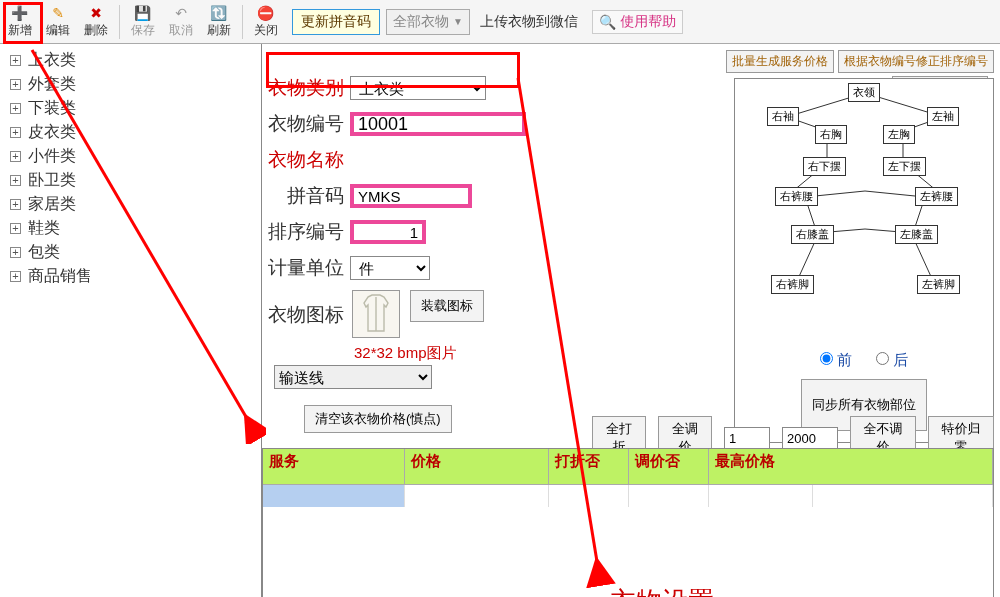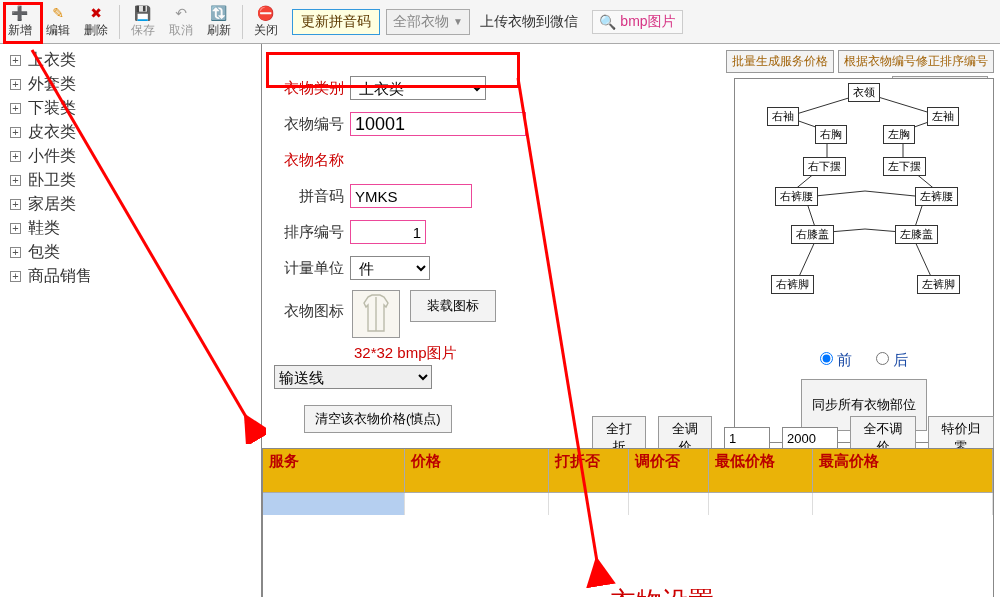--- a/index.html
+++ b/index.html
@@ -17,43 +17,43 @@
 .highlight-box { position: absolute; border: 3px solid #ff0000; pointer-events: none; z-index: 50; }
 .main { display: flex; height: calc(597px - 44px); position: relative; }
 .sidebar { width: 262px; border-right: 1px solid #888; padding: 4px 2px; background: #fff; }
 .tree-item { display: flex; align-items: center; height: 24px; font-size: 16px; color: #333; cursor: pointer; }
 .tree-toggle { width: 11px; height: 11px; border: 1px solid #888; display: inline-flex; align-items: center; justify-content: center; font-size: 11px; line-height: 1; margin-right: 7px; margin-left: 8px; color: #555; }
 .content { flex: 1; position: relative; padding: 6px 6px 0 6px; }
 .topright-bar { position: absolute; top: 6px; right: 6px; display: flex; gap: 4px; }
 .sm-btn { border: 1px solid #999; background: #f3f3f3; font-size: 12px; padding: 2px 5px; cursor: pointer; color: #a16207; }
 .form { margin-top: 20px; }
 .row { display: flex; align-items: center; height: 36px; }
-.lbl { width: 82px; text-align: right; font-size: 15px; padding-right: 6px; color: #333; }
+.lbl { width: 82px; text-align: right; font-size: 19px; padding-right: 6px; color: #333; }
 .lbl.red { color: #c00; font-weight: 500; }
 .sel { border: 1px solid #888; height: 24px; font-size: 15px; padding: 0 4px; background: #fff; }
-.inp { border: 1px solid #ec4899; height: 24px; font-size: 15px; padding: 0 4px; background: #fff; }
+.inp { border: 4px solid #ec4899; height: 24px; font-size: 15px; padding: 0 4px; background: #fff; }
 .big-text { font-size: 18px; }
 .icon-cell { border: 1px solid #999; width: 48px; height: 48px; background: #f8f6f0; display: flex; align-items: center; justify-content: center; margin-left: 2px; }
 .icon-cell svg { width: 36px; height: 42px; }
-.load-icon-btn { border: 1px solid #999; background: #f3f3f3; padding: 6px 16px; font-size: 13px; margin-left: 10px; cursor: pointer; }
+.load-icon-btn { border: 1px solid #999; background: #f3f3f3; padding: 6px 10px; font-size: 13px; margin-left: 10px; cursor: pointer; }
 .hint-red { color: #c00; font-size: 15px; margin-left: 86px; margin-top: 2px; }
 .hint-grey { color: #555; font-size: 12px; margin-left: 6px; margin-top: 6px; }
 .storage-sel { border: 1px solid #888; height: 24px; width: 158px; font-size: 15px; margin-left: 6px; margin-top: 2px; }
 .clear-btn { border: 1px solid #999; background: #f3f3f3; padding: 4px 10px; font-size: 13px; margin-left: 36px; margin-top: 16px; cursor: pointer; display: inline-block; }
 .right-panel { position: absolute; right: 6px; top: 34px; width: 260px; height: 365px; border: 1px solid #888; background: #fff; }
 .diagram { position: relative; width: 100%; height: 250px; text-decoration: underline; }
 .part { position: absolute; border: 1px solid #333; background: #fff; font-size: 11px; padding: 1px 4px; text-align: center; white-space: nowrap; cursor: pointer; }
 .radios { position: absolute; top: 272px; left: 0; right: 0; text-align: center; font-size: 15px; color: #1a4aa5; }
 .radios label { margin: 0 10px; cursor: pointer; }
 .sync-btn { position: absolute; top: 300px; left: 50%; transform: translateX(-50%); border: 1px solid #999; background: #f3f3f3; padding: 16px 10px; font-size: 13px; cursor: pointer; }
 .adjust-bar { position: absolute; left: 330px; right: 6px; top: 372px; display: flex; align-items: center; gap: 12px; }
 .adj-btn { border: 1px solid #999; background: #f3f3f3; padding: 3px 8px; font-size: 13px; cursor: pointer; }
 .adj-inp { border: 1px solid #888; height: 22px; width: 46px; font-size: 13px; padding: 0 4px; }
 .grid { position: absolute; left: 0; right: 6px; top: 404px; border: 1px solid #888; }
-.grid-head { display: flex; background: #eab308; border-bottom: 1px solid #aaa; height: 44px; }
+.grid-head { display: flex; background: #bef264; border-bottom: 1px solid #aaa; height: 36px; }
 .gh { border-right: 1px solid #aaa; padding: 3px 6px; font-size: 15px; font-weight: bold; color: #b00; }
 .gh1 { width: 142px; }
 .gh2 { width: 144px; }
 .gh3 { width: 80px; }
 .gh4 { width: 80px; }
 .gh5 { width: 104px; }
 .gh6 { flex: 1; }
 .grid-row { display: flex; height: 22px; }
 .gc { border-right: 1px solid #ddd; }
 .gc.sel-cell { background: #b5cff0; }
@@ -95,21 +95,21 @@
       <span>关闭</span>
     </div>
   <div class="tb-wide" style="margin-left:6px">更新拼音码</div>
   <div class="tb-wide2">
       <span>全部衣物</span>
       <span class="arr">▼</span>
     </div>
   <div class="tb-link">上传衣物到微信</div>
   <div class="tb-help">
       <span class="ico">🔍</span>
-      <span>bmp图片</span>
+      <span>使用帮助</span>
     </div>
 </div>
 
 <div class="highlight-box" style="left:3px;top:2px;width:40px;height:42px"></div>
 <div class="highlight-box" style="left:266px;top:52px;width:254px;height:36px"></div>
 
 <svg class="arrow" style="left:26px;top:44px;width:240px;height:400px">
     <defs>
       <marker id="ah1" markerWidth="10" markerHeight="10" refX="2" refY="5" orient="auto">
         <path d="M0,0 L10,5 L0,10 Z" fill="#f00"></path>
@@ -266,21 +266,20 @@
       <button class="adj-btn">全不调价</button>
       <button class="adj-btn">特价归零</button>
     </div>
 
     <div class="grid">
       <div class="grid-head">
         <div class="gh gh1">服务</div>
         <div class="gh gh2">价格</div>
         <div class="gh gh3">打折否</div>
         <div class="gh gh4">调价否</div>
-        <div class="gh gh5">最低价格</div>
         <div class="gh gh6">最高价格</div>
       </div>
       <div class="grid-row">
         <div class="gc gh1 sel-cell"></div>
         <div class="gc gh2"></div>
           <div class="gc gh3"></div>
           <div class="gc gh4"></div>
           <div class="gc gh5"></div>
           <div class="gc gh6"></div>
       </div>

